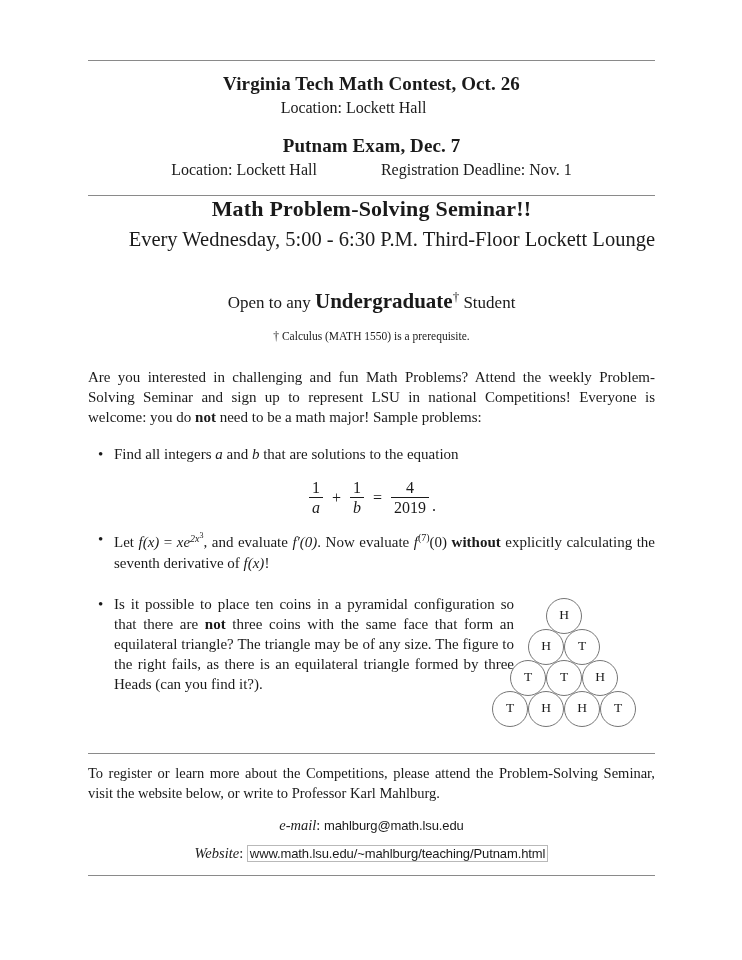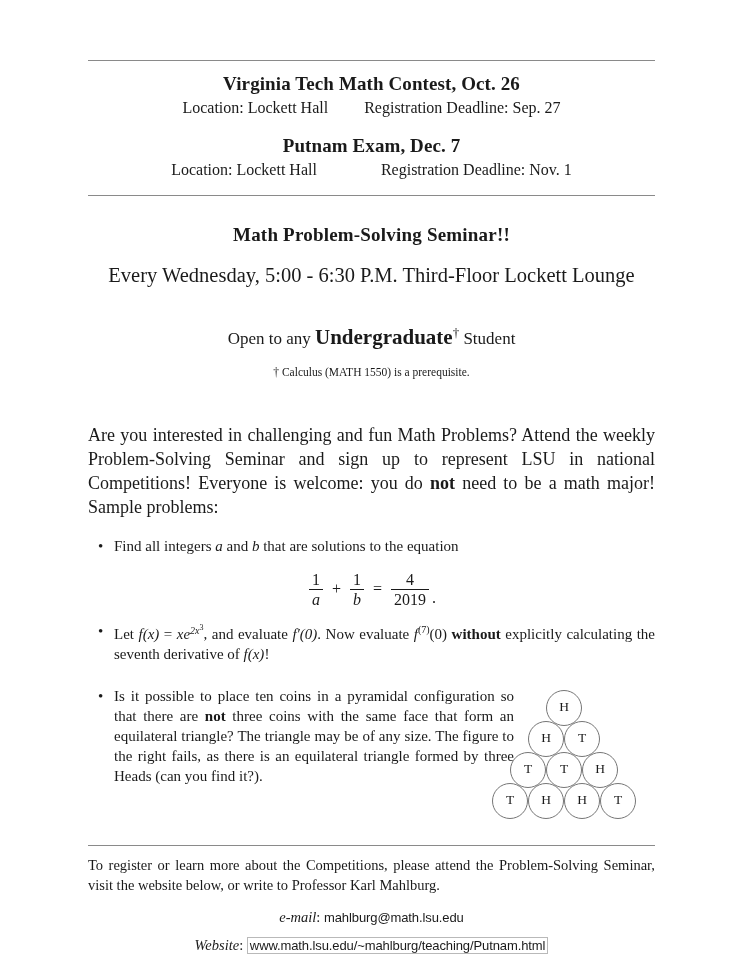--- a/index.html
+++ b/index.html
@@ -45,28 +45,27 @@
     justify-content: center;
   }
   .hdr-sub .loc { display: inline-block; }
   .hdr-sub .gap1 { display: inline-block; width: 36px; }
   .hdr-sub .gap2 { display: inline-block; width: 64px; }
 
   
   .main-title {
     text-align: center;
     font-weight: bold;
-    font-size: 19px;
-    margin-top: 28px;
+    font-size: 22px;
     letter-spacing: 0.2px;
   }
   .subtitle {
-    text-align: center;
+    text-align: right;
     font-size: 20.5px;
-    margin-top: 18px;
+    margin-top: 6px;
   }
   .openline {
     text-align: center;
     font-size: 17px;
     margin-top: 38px;
   }
   .openline .big {
     font-weight: bold;
     font-size: 21px;
   }
@@ -78,24 +77,24 @@
   }
   .freeline b { font-weight: bold; }
   .footnote {
     text-align: center;
     font-size: 11.5px;
     margin-top: 16px;
   }
 
   
   .para {
-    font-size: 18px;
+    font-size: 15px;
     line-height: 1.33;
     text-align: justify;
-    margin-top: 46px;
+    margin-top: 26px;
     hyphens: manual;
   }
   .para b { font-weight: bold; }
 
   
   .bullets { margin-top: 17px; }
   .bullet {
     position: relative;
     padding-left: 26px;
     font-size: 15px;
@@ -197,21 +196,20 @@
 <div class="page">
 
   <div style="height:60px"></div>
   <hr class="rule">
 
   <div class="hdr-block">
     <div class="hdr-title">Virginia Tech Math Contest, Oct. 26</div>
     <div class="hdr-sub">
       <span class="loc">Location: Lockett Hall</span>
       <span class="gap1"></span>
-      <span class="loc">Registration Deadline: Sep. 27</span>
     </div>
 
     <div class="hdr-title" style="margin-top:18px">Putnam Exam, Dec. 7</div>
     <div class="hdr-sub">
       <span class="loc">Location: Lockett Hall</span>
       <span class="gap2"></span>
       <span class="loc">Registration Deadline: Nov. 1</span>
     </div>
   </div>
 

